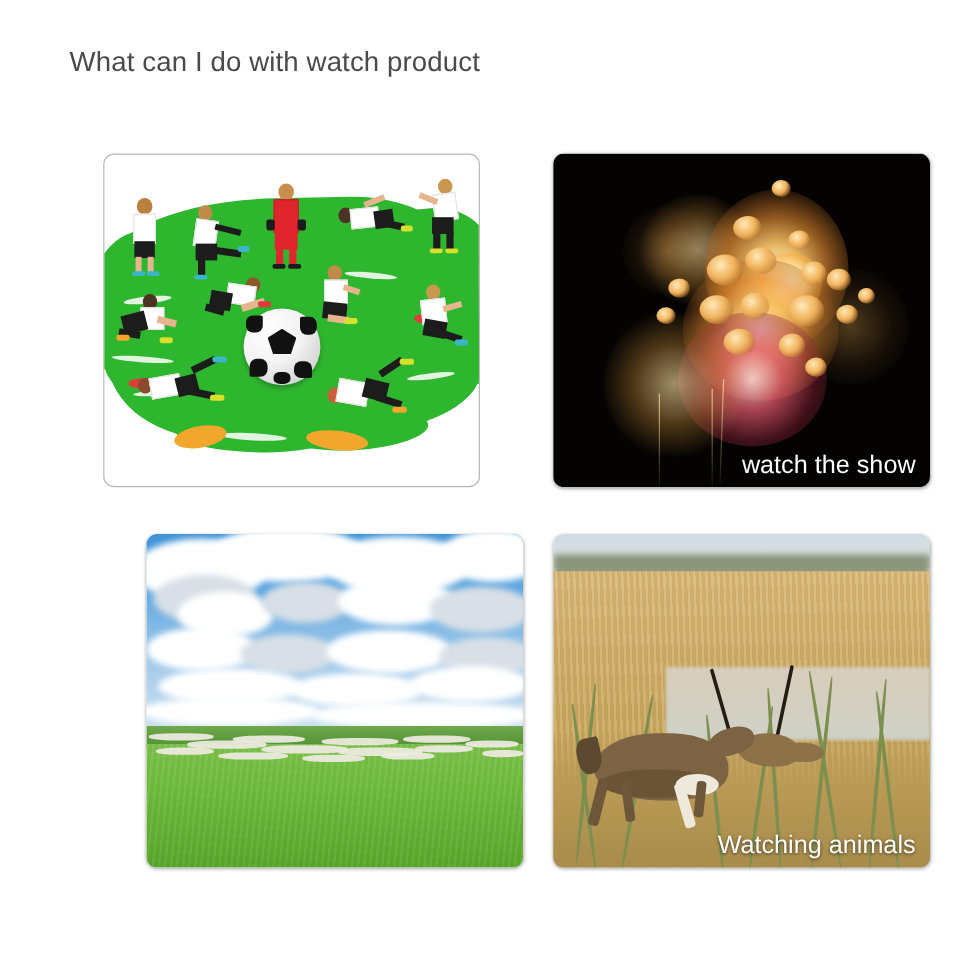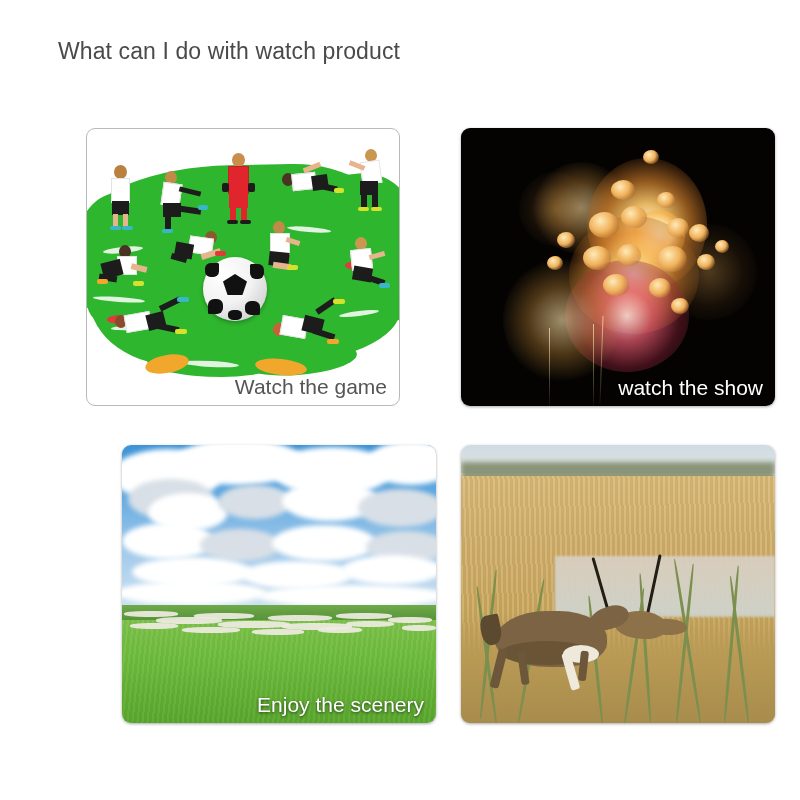--- a/index.html
+++ b/index.html
@@ -285,21 +285,20 @@
 
       <div class="ball">
         <i class="bp0"></i>
         <i class="bp1"></i>
         <i class="bp2"></i>
         <i class="bp3"></i>
         <i class="bp4"></i>
         <i class="bp5"></i>
       </div>
     </div>
-    <div class="caption dark">Watch the game</div>
   </div>
 
   <div class="card c2 photo">
     <div class="scene night">
       <div class="burst b-spark" style="left:72px;top:34px;width:96px;height:92px;"></div>
       <div class="burst b-dim" style="left:58px;top:44px;width:74px;height:74px;"></div>
       <div class="burst b-gold" style="left:126px;top:30px;width:120px;height:132px;"></div>
       <div class="burst b-core" style="left:170px;top:82px;width:54px;height:52px;"></div>
       <div class="burst b-gold" style="left:108px;top:88px;width:130px;height:118px;"></div>
       <div class="burst b-pink" style="left:104px;top:132px;width:124px;height:112px;"></div>
@@ -367,21 +366,20 @@
       <div class="flock" style="left:60px;top:182px;width:58px;height:6px;"></div>
       <div class="flock" style="left:146px;top:170px;width:64px;height:6px;"></div>
       <div class="flock" style="left:160px;top:178px;width:70px;height:7px;"></div>
       <div class="flock" style="left:130px;top:184px;width:52px;height:6px;"></div>
       <div class="flock" style="left:214px;top:168px;width:56px;height:6px;"></div>
       <div class="flock" style="left:224px;top:176px;width:48px;height:6px;"></div>
       <div class="flock" style="left:196px;top:182px;width:44px;height:6px;"></div>
       <div class="flock" style="left:266px;top:172px;width:44px;height:6px;"></div>
       <div class="flock" style="left:280px;top:180px;width:34px;height:6px;"></div>
     </div>
-    <div class="caption light">Enjoy the scenery</div>
   </div>
 
   <div class="card c4 photo">
     <div class="scene">
       <div class="savsky"></div>
       <div class="treeline"></div>
       <div class="drygrass">
         <div class="dgtex"></div>
       </div>
       <div class="pond"></div>
@@ -407,15 +405,16 @@
       <div class="reed" style="left:34px;top:140px;width:3px;height:140px;transform:rotate(-8deg);"></div>
       <div class="reed" style="left:56px;top:132px;width:3px;height:146px;transform:rotate(10deg);"></div>
       <div class="reed" style="left:140px;top:150px;width:3px;height:130px;transform:rotate(-6deg);"></div>
       <div class="reed" style="left:162px;top:142px;width:3px;height:138px;transform:rotate(8deg);"></div>
       <div class="reed" style="left:188px;top:128px;width:3px;height:150px;transform:rotate(-4deg);"></div>
       <div class="reed" style="left:214px;top:118px;width:3px;height:160px;transform:rotate(6deg);"></div>
       <div class="reed" style="left:238px;top:112px;width:3px;height:166px;transform:rotate(-9deg);"></div>
       <div class="reed" style="left:262px;top:120px;width:3px;height:158px;transform:rotate(5deg);"></div>
       <div class="reed" style="left:286px;top:130px;width:3px;height:148px;transform:rotate(-7deg);"></div>
     </div>
+    <div class="caption light">Watching animals</div>
   </div>
 
 </div>
 
 </body></html>

